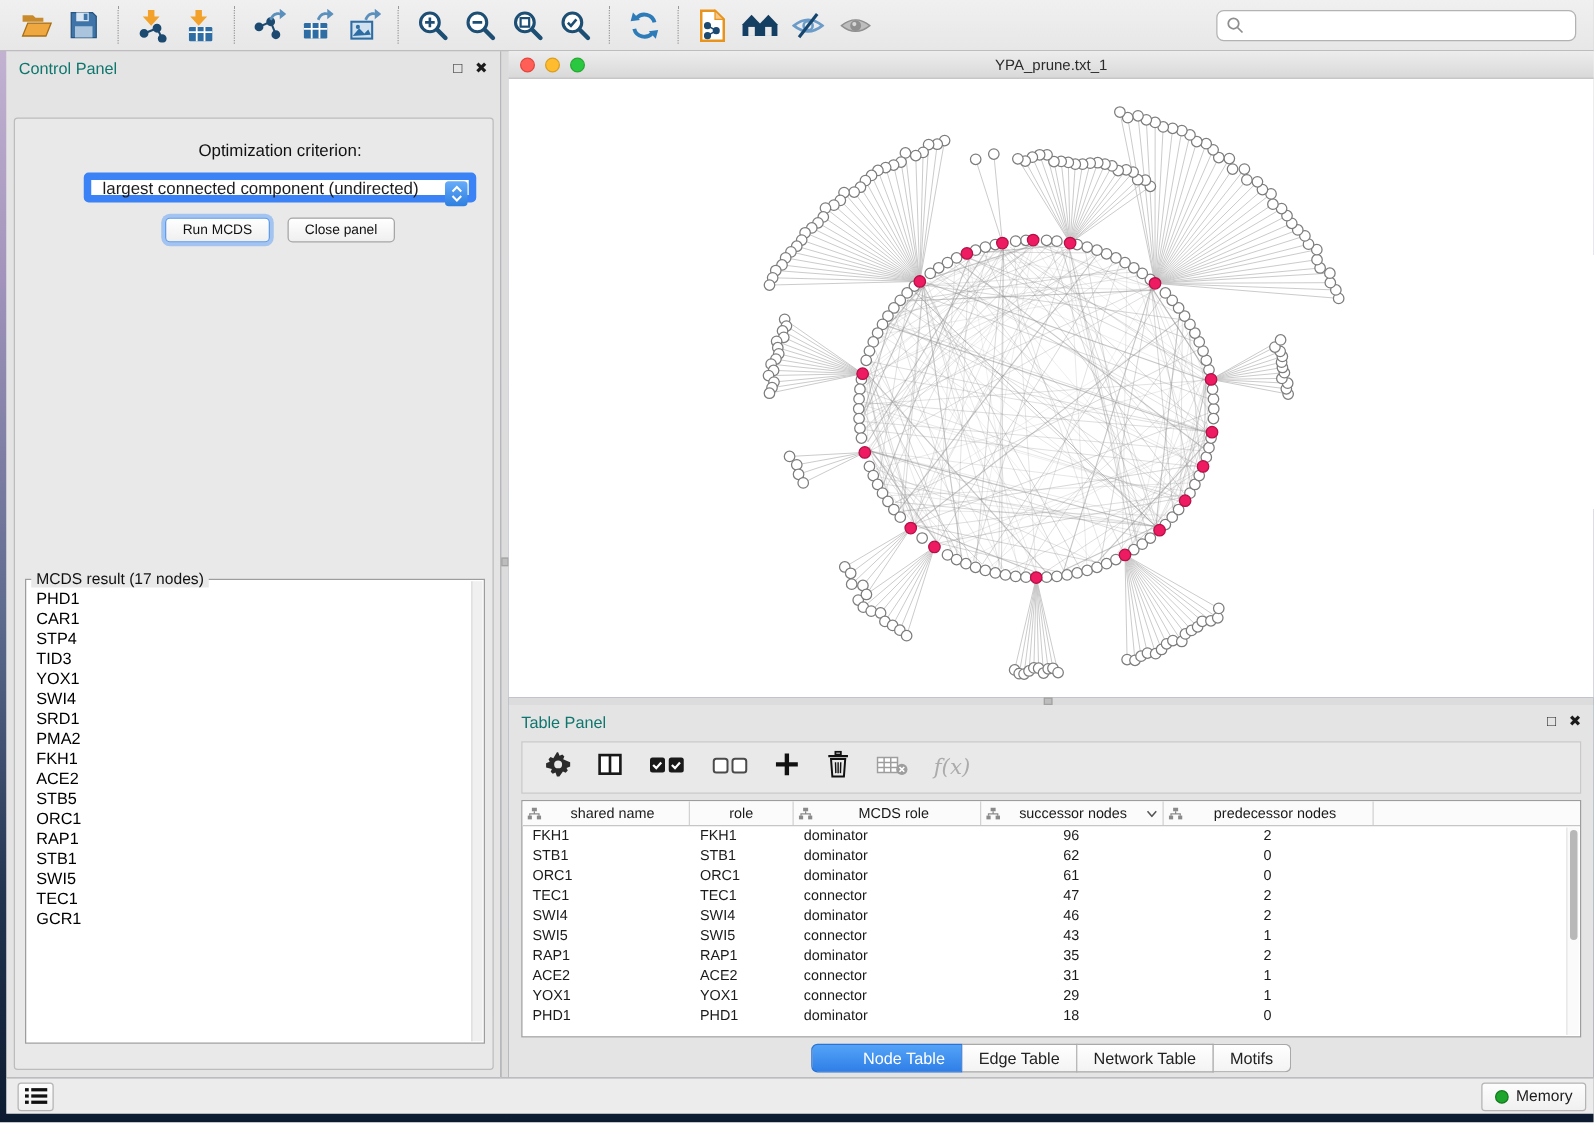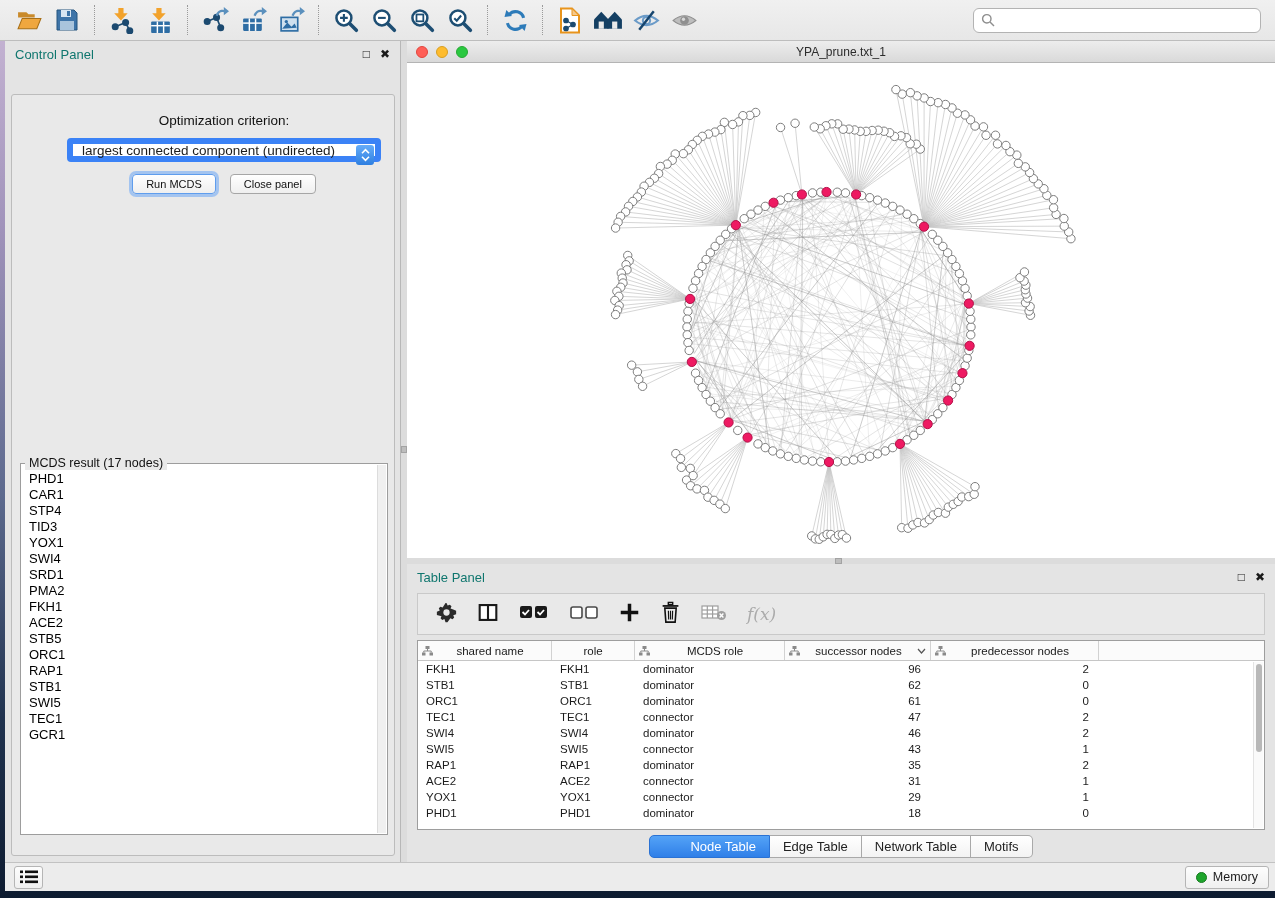--- a/index.html
+++ b/index.html
@@ -80,21 +80,21 @@
     border:1px solid #c9c9c9; display:flex; align-items:center; gap:20px; padding-left:18px; }
   .fx { font-family:"DejaVu Serif","Liberation Serif",serif; font-style:italic; font-size:17px; color:#ababab; }
   .tp-table { position:absolute; left:10px; right:10px; top:76px; height:190px; background:#fff;
     border:1px solid #9d9d9d; overflow:hidden; }
   .thead { display:flex; height:20px; background:#fbfbfb; border-bottom:1px solid #c6c6c6; font-size:11.5px; color:#1a1a1a; }
   .th { display:flex; align-items:center; border-right:1px solid #d2d2d2; padding:0 4px; }
   .th .lbl { flex:1; text-align:center; }
   .c0{width:134px}.c1{width:83px}.c2{width:150px}.c3{width:146px}.c4{width:168px}
   .tbody .tr { display:flex; height:16px; font-size:11.5px; align-items:center; }
   .td { padding:0 8px; white-space:nowrap; overflow:hidden; }
-  .td.num { text-align:right; padding-right:10px; }
+  .td.num { text-align:center; padding-right:10px; }
   .table-scroll { position:absolute; top:21px; right:1px; bottom:1px; width:10px; background:#fafafa; border-left:1px solid #e3e3e3; }
   .table-thumb { position:absolute; top:2px; left:1.5px; width:6px; height:88px; background:#b8b8b8; border-radius:3px; }
   .tp-tabs { position:absolute; left:0; right:0; top:271px; display:flex; justify-content:center; }
 
   
   .statusbar { position:absolute; left:5px; top:862px; width:1273px; height:29px; background:#ececec;
     border-top:1px solid #c2c2c2; display:flex; align-items:center; padding:0 9px; }
   .sb-btn { width:29px; height:23px; background:linear-gradient(#fdfdfd,#f0f0f0); border:1px solid #b5b5b5;
     border-radius:3px; display:flex; align-items:center; justify-content:center; }
   .mem-btn { margin-left:auto; height:23px; display:flex; align-items:center; gap:6px; padding:0 10px;

